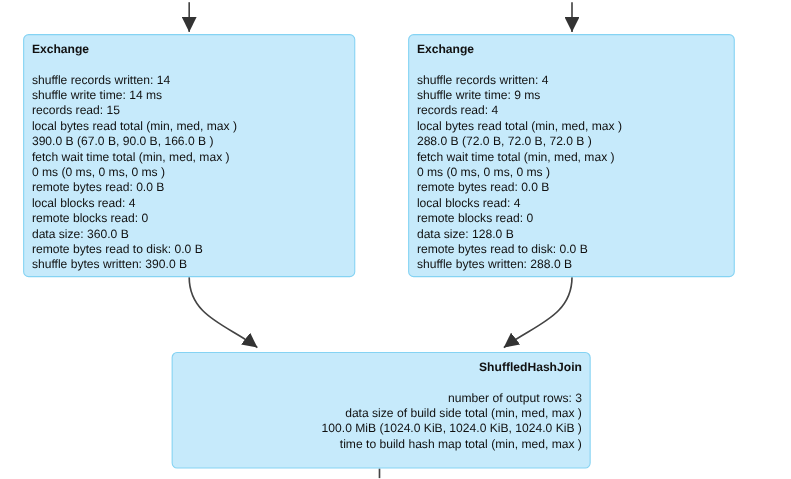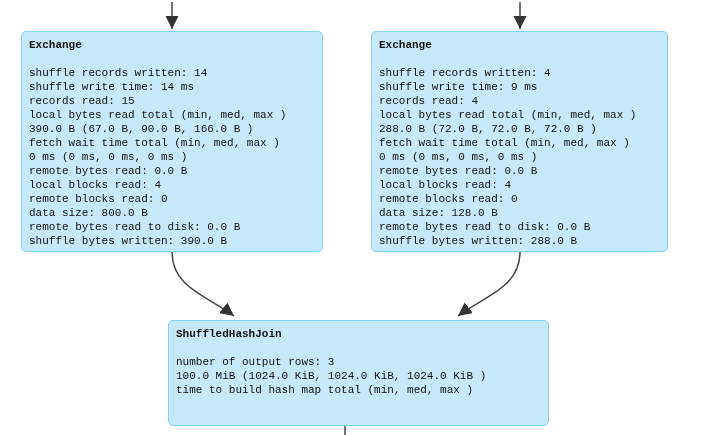--- a/index.html
+++ b/index.html
@@ -6,21 +6,21 @@
     margin: 0;
     padding: 0;
     background: #ffffff;
   }
   .canvas {
     position: relative;
     width: 719px;
     height: 435px;
     overflow: hidden;
     background: #ffffff;
-    font-family: Liberation Mono, monospace;
+    font-family: Liberation Sans, sans-serif;
   }
   svg.edges {
     position: absolute;
     left: 0;
     top: 0;
     width: 719px;
     height: 435px;
     pointer-events: none;
   }
   .node {
@@ -36,21 +36,21 @@
   }
   .node-title {
     font-weight: bold;
     margin-bottom: 14px; 
   }
   .metric-line {
     white-space: pre;
   }
   #node-exchange-left  { left: 21px;  top: 31px;  width: 302px; height: 221px; }
   #node-exchange-right { left: 371px; top: 31px;  width: 297px; height: 221px; }
-  #node-shj            { left: 168px; top: 320px; width: 381px; height: 106px; }
+  #node-shj            { left: 156px; top: 320px; width: 381px; height: 106px; text-align: right; }
 </style>
 </head>
 <body>
 
 <div class="canvas">
 
   <svg class="edges" viewBox="0 0 719 435" xmlns="http://www.w3.org/2000/svg">
     <defs>
       <marker id="arrow" viewBox="0 0 10 10" refX="10" refY="5" markerWidth="9" markerHeight="9" orient="auto">
         <path d="M0,0 L10,5 L0,10 z" fill="#333333"></path>
@@ -69,21 +69,21 @@
         <div class="metric-line">shuffle records written: 14</div>
         <div class="metric-line">shuffle write time: 14 ms</div>
         <div class="metric-line">records read: 15</div>
         <div class="metric-line">local bytes read total (min, med, max )</div>
         <div class="metric-line">390.0 B (67.0 B, 90.0 B, 166.0 B )</div>
         <div class="metric-line">fetch wait time total (min, med, max )</div>
         <div class="metric-line">0 ms (0 ms, 0 ms, 0 ms )</div>
         <div class="metric-line">remote bytes read: 0.0 B</div>
         <div class="metric-line">local blocks read: 4</div>
         <div class="metric-line">remote blocks read: 0</div>
-        <div class="metric-line">data size: 800.0 B</div>
+        <div class="metric-line">data size: 360.0 B</div>
         <div class="metric-line">remote bytes read to disk: 0.0 B</div>
         <div class="metric-line">shuffle bytes written: 390.0 B</div>
       </div>
   </div>
 
   <div class="node" id="node-exchange-right">
     <div class="node-title">Exchange</div>
     <div class="node-lines">
         <div class="metric-line">shuffle records written: 4</div>
         <div class="metric-line">shuffle write time: 9 ms</div>
@@ -98,18 +98,19 @@
         <div class="metric-line">data size: 128.0 B</div>
         <div class="metric-line">remote bytes read to disk: 0.0 B</div>
         <div class="metric-line">shuffle bytes written: 288.0 B</div>
       </div>
   </div>
 
   <div class="node" id="node-shj">
     <div class="node-title">ShuffledHashJoin</div>
     <div class="node-lines">
         <div class="metric-line">number of output rows: 3</div>
+        <div class="metric-line">data size of build side total (min, med, max )</div>
         <div class="metric-line">100.0 MiB (1024.0 KiB, 1024.0 KiB, 1024.0 KiB )</div>
         <div class="metric-line">time to build hash map total (min, med, max )</div>
       </div>
   </div>
 
 </div>
 
 </body></html>

